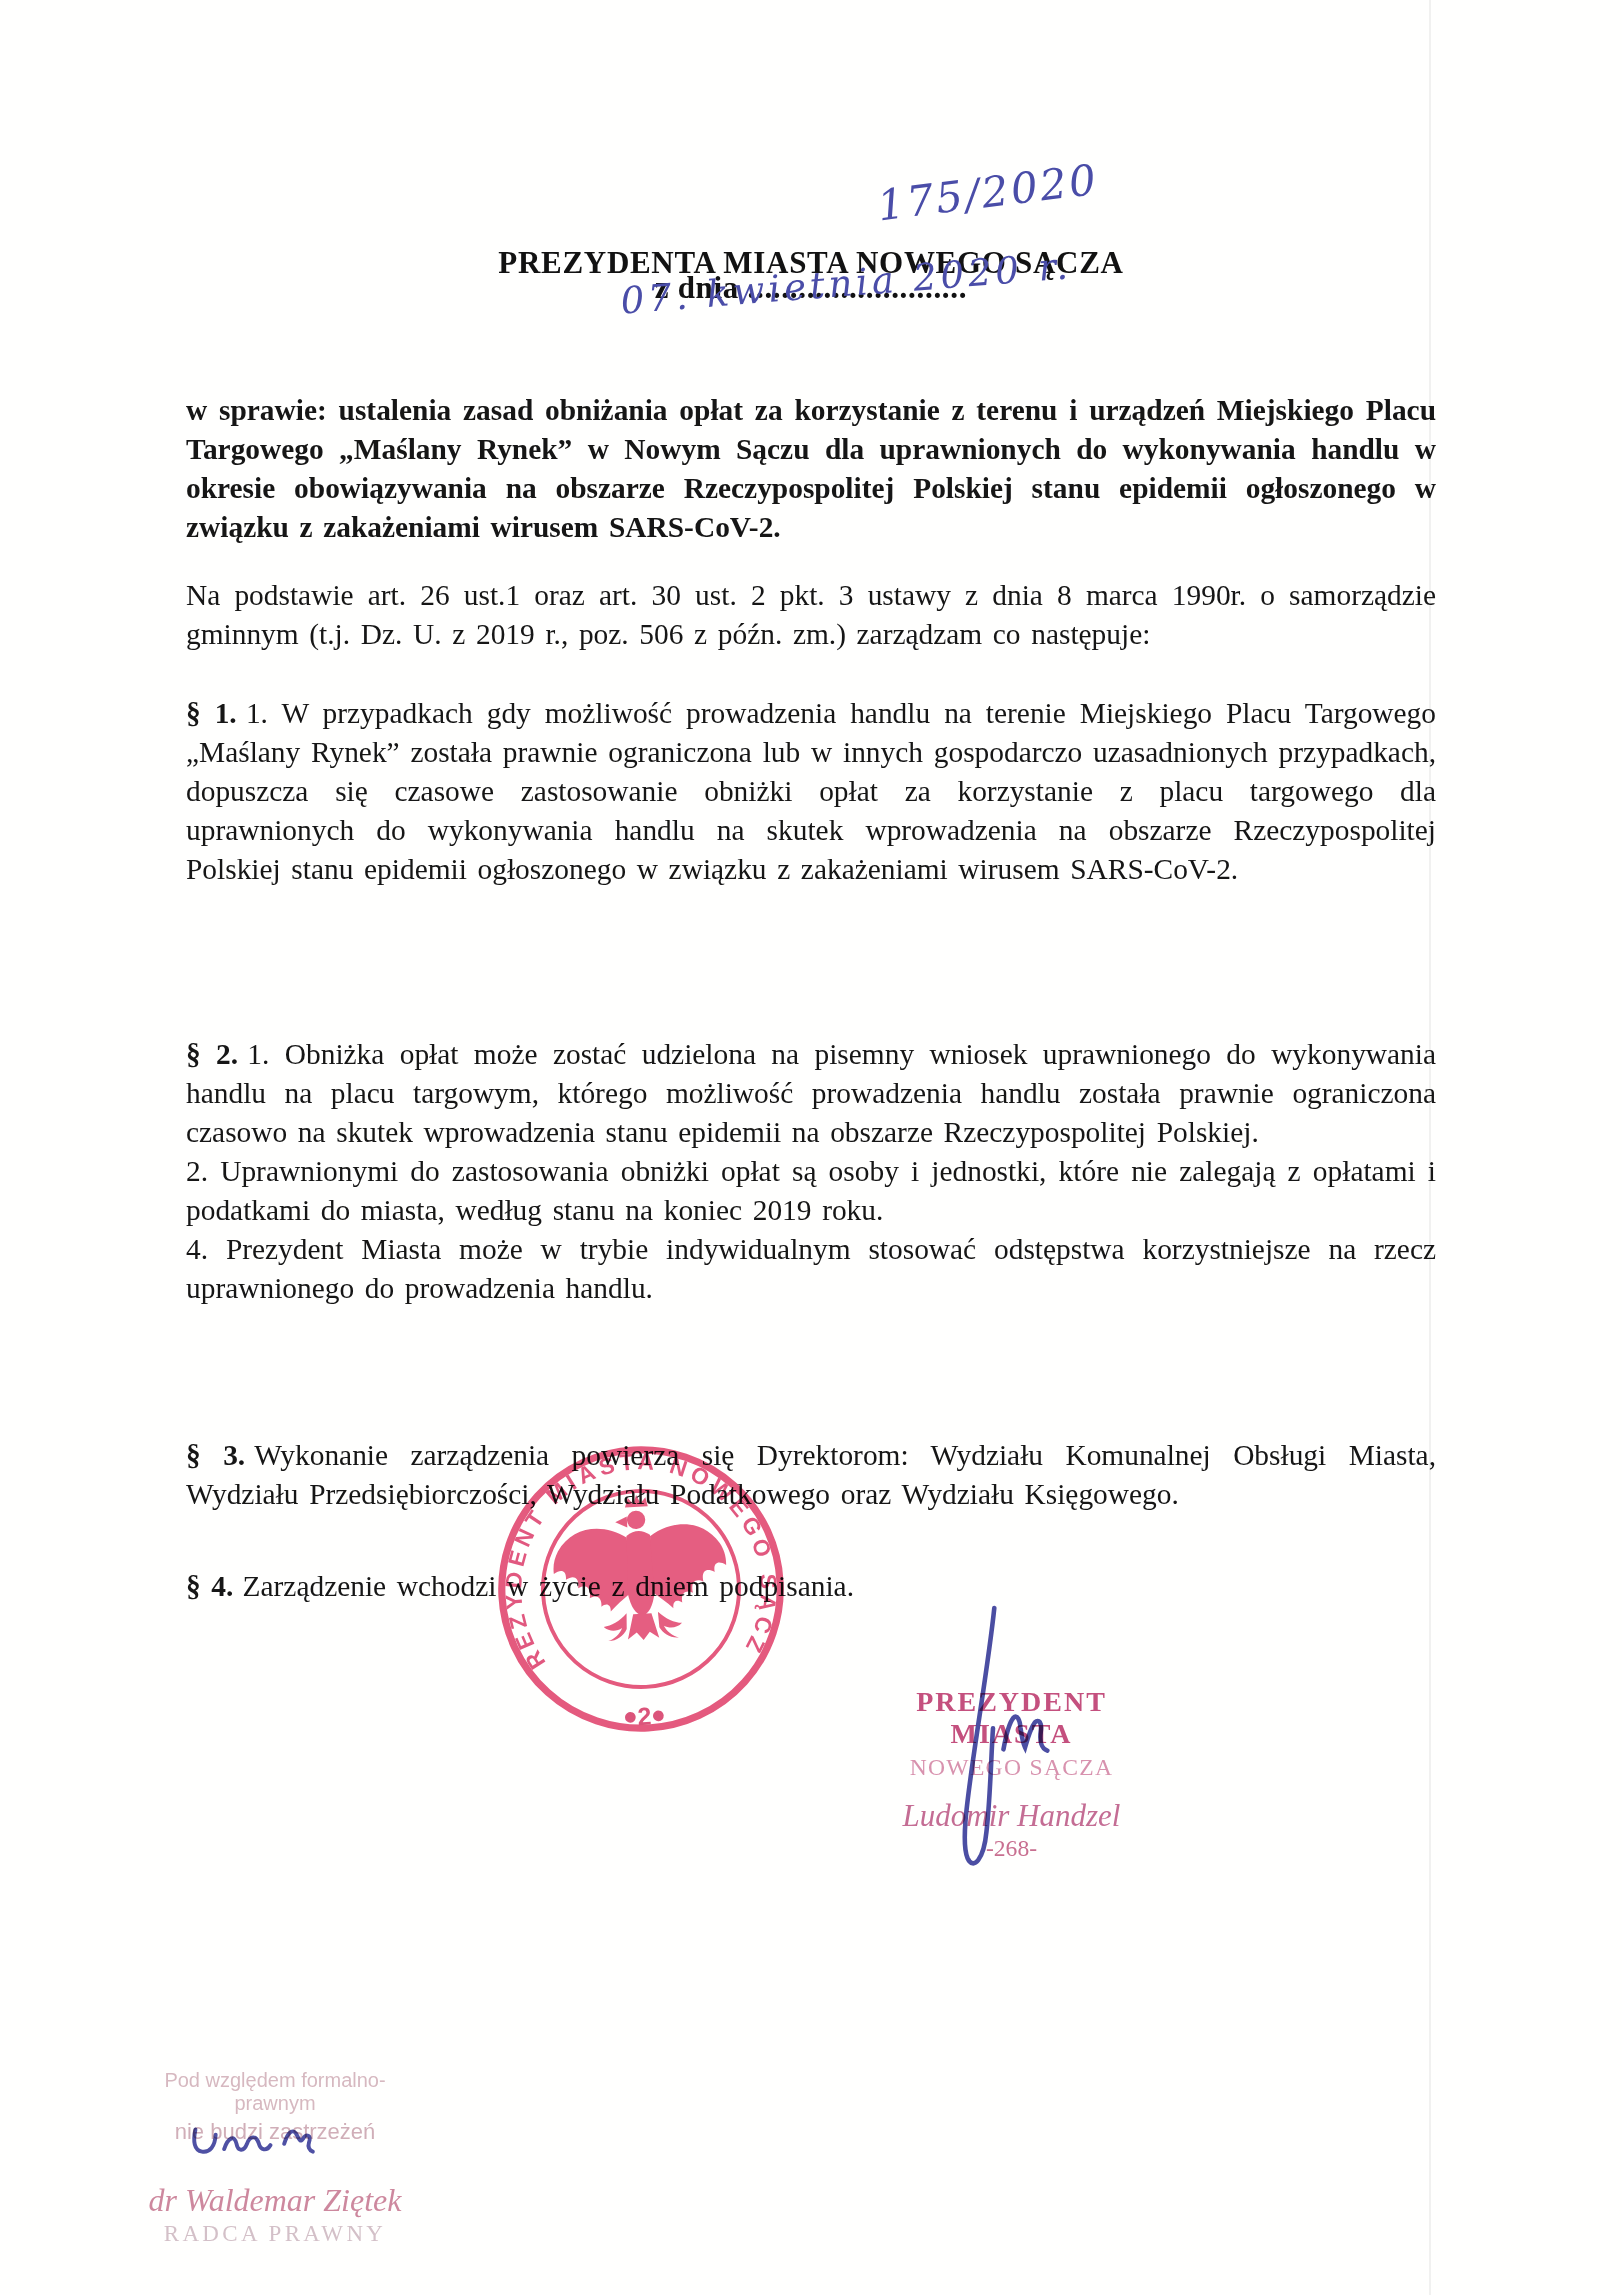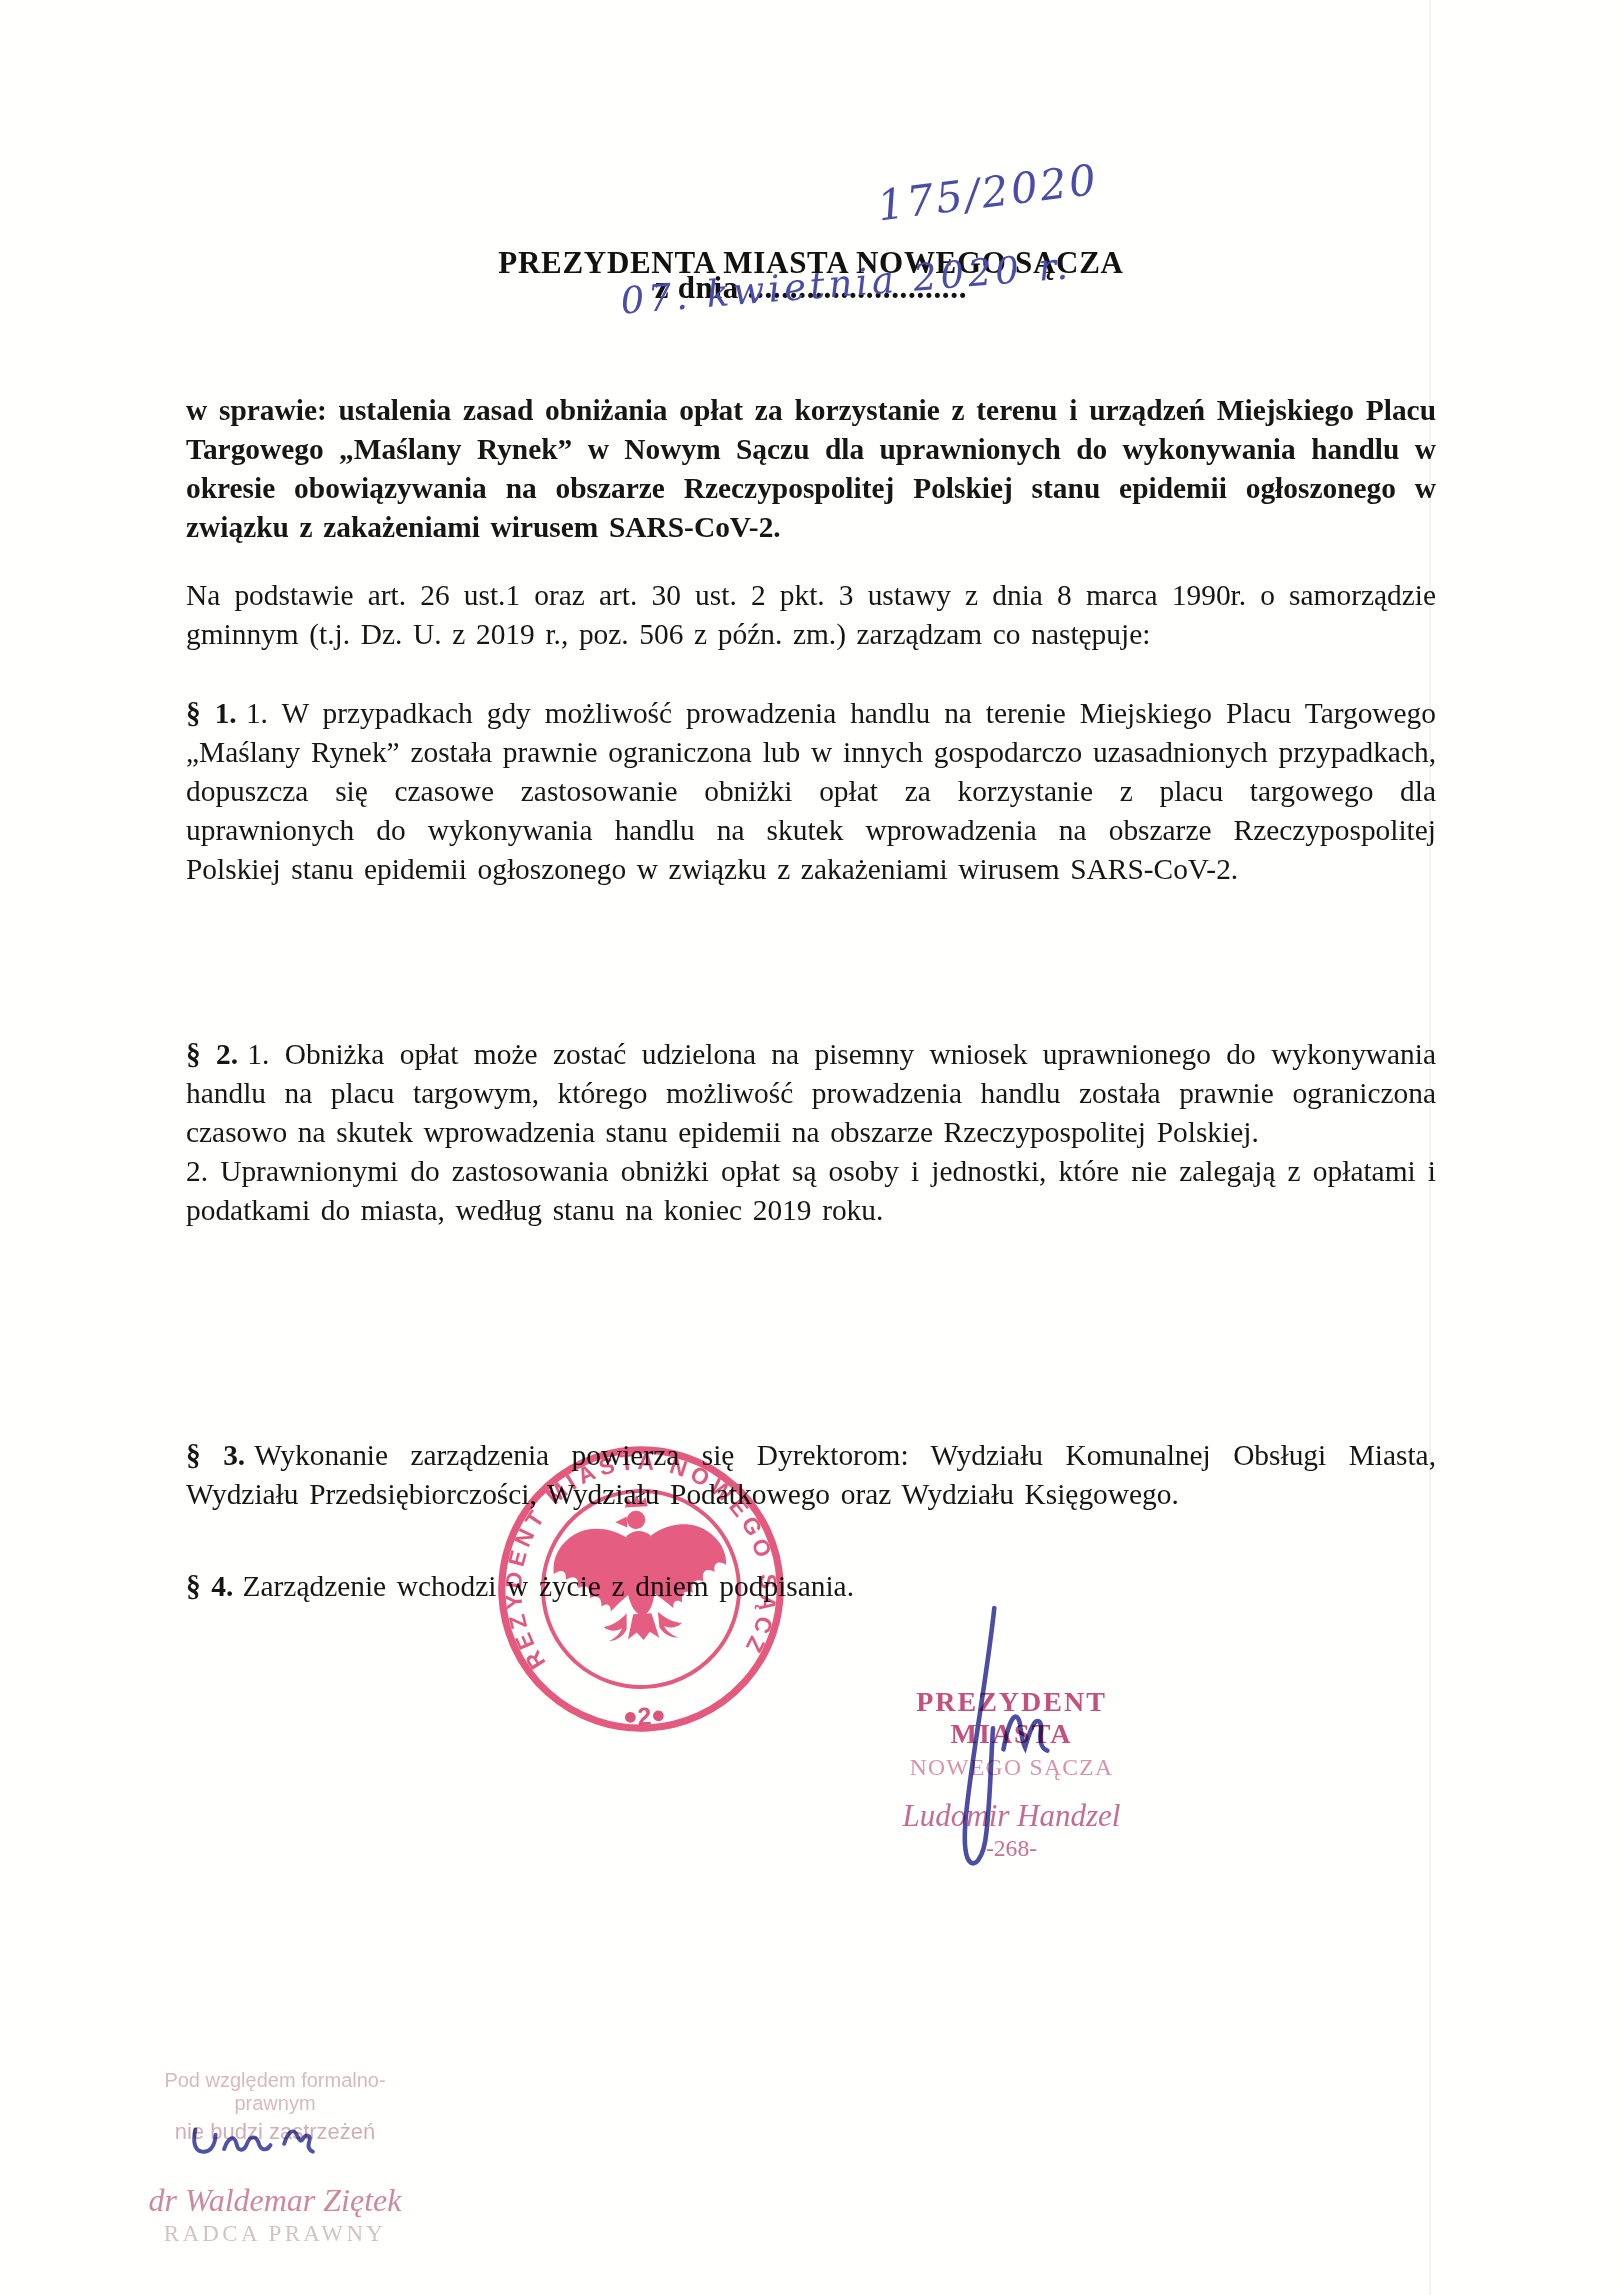--- a/index.html
+++ b/index.html
@@ -56,20 +56,21 @@
 
   <div class="para" style="top:576px;">Na podstawie art. 26 ust.1 oraz art. 30 ust. 2 pkt. 3 ustawy z dnia 8 marca 1990r. o samorządzie gminnym (t.j. Dz. U. z 2019 r., poz. 506 z późn. zm.) zarządzam co następuje:</div>
 
   <div class="para" style="top:694px;">
     <p><span class="marker">§ 1.</span><span>1. W przypadkach gdy możliwość prowadzenia handlu na terenie Miejskiego Placu Targowego „Maślany Rynek” została prawnie ograniczona lub w innych gospodarczo uzasadnionych przypadkach, dopuszcza się czasowe zastosowanie obniżki opłat za korzystanie z placu targowego dla uprawnionych do wykonywania handlu na skutek wprowadzenia na obszarze Rzeczypospolitej Polskiej stanu epidemii ogłoszonego w związku z zakażeniami wirusem SARS-CoV-2.</span></p>
   </div>
 
   <div class="para" style="top:1035px;">
     <p><span class="marker">§ 2.</span><span>1. Obniżka opłat może zostać udzielona na pisemny wniosek uprawnionego do wykonywania handlu na placu targowym, którego możliwość prowadzenia handlu została prawnie ograniczona czasowo na skutek wprowadzenia stanu epidemii na obszarze Rzeczypospolitej Polskiej.</span></p>
     <p>2. Uprawnionymi do zastosowania obniżki opłat są osoby i jednostki, które nie zalegają z opłatami i podatkami do miasta, według stanu na koniec 2019 roku.</p>
+    <p>4. Prezydent Miasta może w trybie indywidualnym stosować odstępstwa korzystniejsze na rzecz uprawnionego do prowadzenia handlu.</p>
   </div>
 
   <div class="para" style="top:1436px;">
     <p><span class="marker">§ 3.</span><span>Wykonanie zarządzenia powierza się Dyrektorom: Wydziału Komunalnej Obsługi Miasta, Wydziału Przedsiębiorczości, Wydziału Podatkowego oraz Wydziału Księgowego.</span></p>
   </div>
 
   <div class="para" style="top:1567px;">
     <p><span class="marker">§ 4.</span><span>Zarządzenie wchodzi w życie z dniem podpisania.</span></p>
   </div>
 

